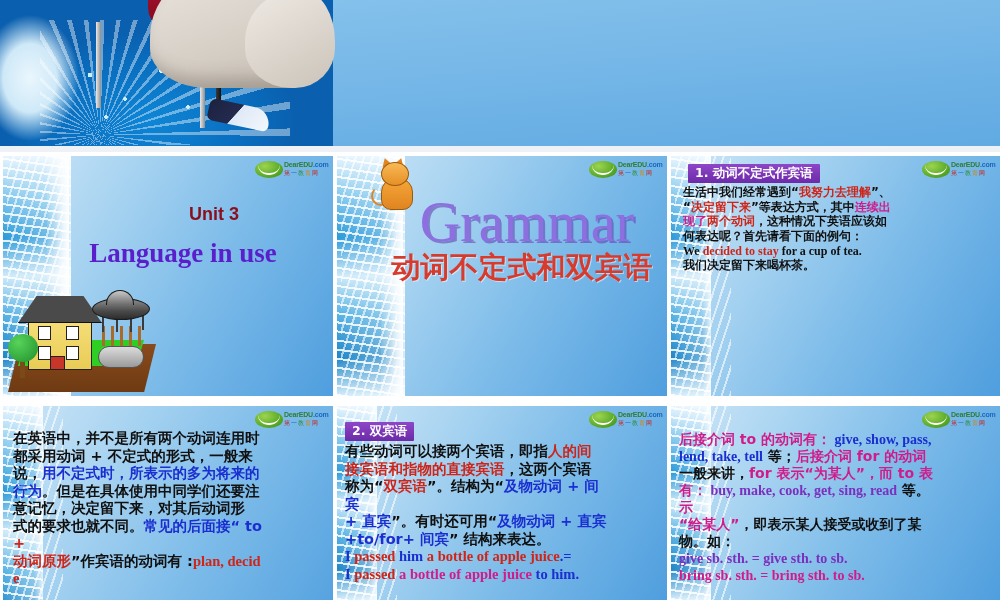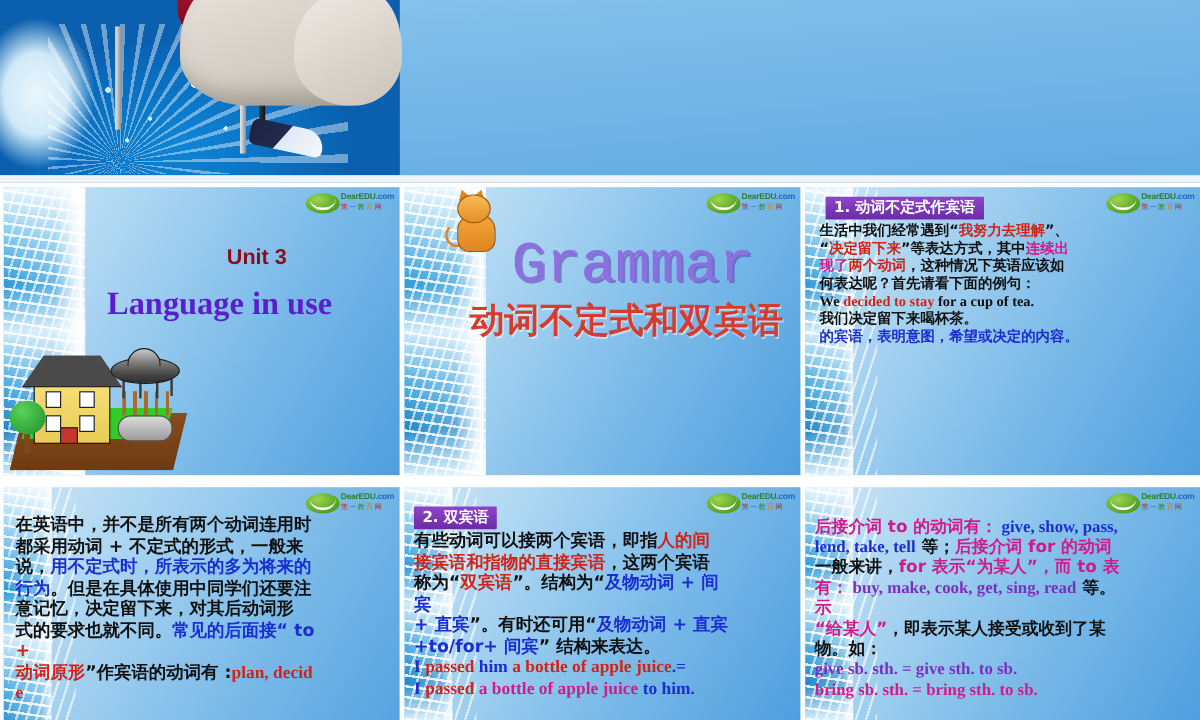--- a/index.html
+++ b/index.html
@@ -181,22 +181,22 @@
   .s1 .rock{
     position:absolute;left:92px;top:64px;width:44px;height:20px;border-radius:16px;
     background:linear-gradient(180deg,#dcdcdc,#9a9a9a);border:1.2px solid #555;
   }
   .s1 .fence{position:absolute;left:96px;top:44px;width:40px;height:20px;
     background:repeating-linear-gradient(90deg,#a96a2c 0 3px,rgba(0,0,0,0) 3px 9px);}
 
   
   .s2 .gtitle{
     position:absolute;left:50px;top:40px;width:280px;text-align:center;
-    font-family:Liberation Mono, monospace;
-    font-size:48px;line-height:52px;color:#8d6fe0;
+    font-family:Liberation Serif, serif;
+    font-size:56px;line-height:52px;color:#8d6fe0;
     text-shadow:2px 2px 0 rgba(90,60,170,.55);
   }
   .s2 .gsub{
     position:absolute;left:40px;top:92px;width:290px;text-align:center;
     font-family:"DejaVu Sans","Liberation Sans",sans-serif;
     font-size:29px;font-weight:bold;color:#d63b2e;
     text-shadow:1px 1px 0 rgba(255,255,255,.5);
   }
   .s2 .cat{position:absolute;left:36px;top:4px;width:46px;height:52px;}
   .s2 .cat-body{
@@ -323,21 +323,20 @@
       <div class="lsub"><span>第</span><span>一</span><span>教</span><span>育</span><span>网</span></div>
     </div>
     <div class="badge" style="left:17px;top:8px;font-size:12.5px;">1.  动词不定式作宾语</div>
     <div class="body-txt" style="left:12px;top:30px;width:316px;font-size:12px;">
         <p><span>生活中我们经常遇到“</span><span class="red">我努力去理解</span><span>”、</span></p>
         <p><span>“</span><span class="red">决定留下来</span><span>”等表达方式，其中</span><span class="mag">连续出</span></p>
         <p><span class="mag">现了</span><span class="red">两个动词</span><span>，这种情况下英语应该如</span></p>
         <p><span>何表达呢？首先请看下面的例句：</span></p>
         <p><span class="serif">We </span><span class="red serif">decided to stay</span><span class="serif"> for a cup of tea.</span></p>
         <p><span>我们决定留下来喝杯茶。</span></p>
-        <p><span class="blue">的宾语，表明意图，希望或决定的内容。</span></p>
       </div>
   </div>
 
   <div class="slide cs" style="left:3px;top:406px;width:330px;height:251px;">
     <div class="dna" style="width:40px;"></div>
     <div class="logo">
       <div class="disc"></div>
       <div class="swoosh"></div>
       <div class="ltxt">DearEDU<span class="com">.com</span></div>
       <div class="lsub"><span>第</span><span>一</span><span>教</span><span>育</span><span>网</span></div>

